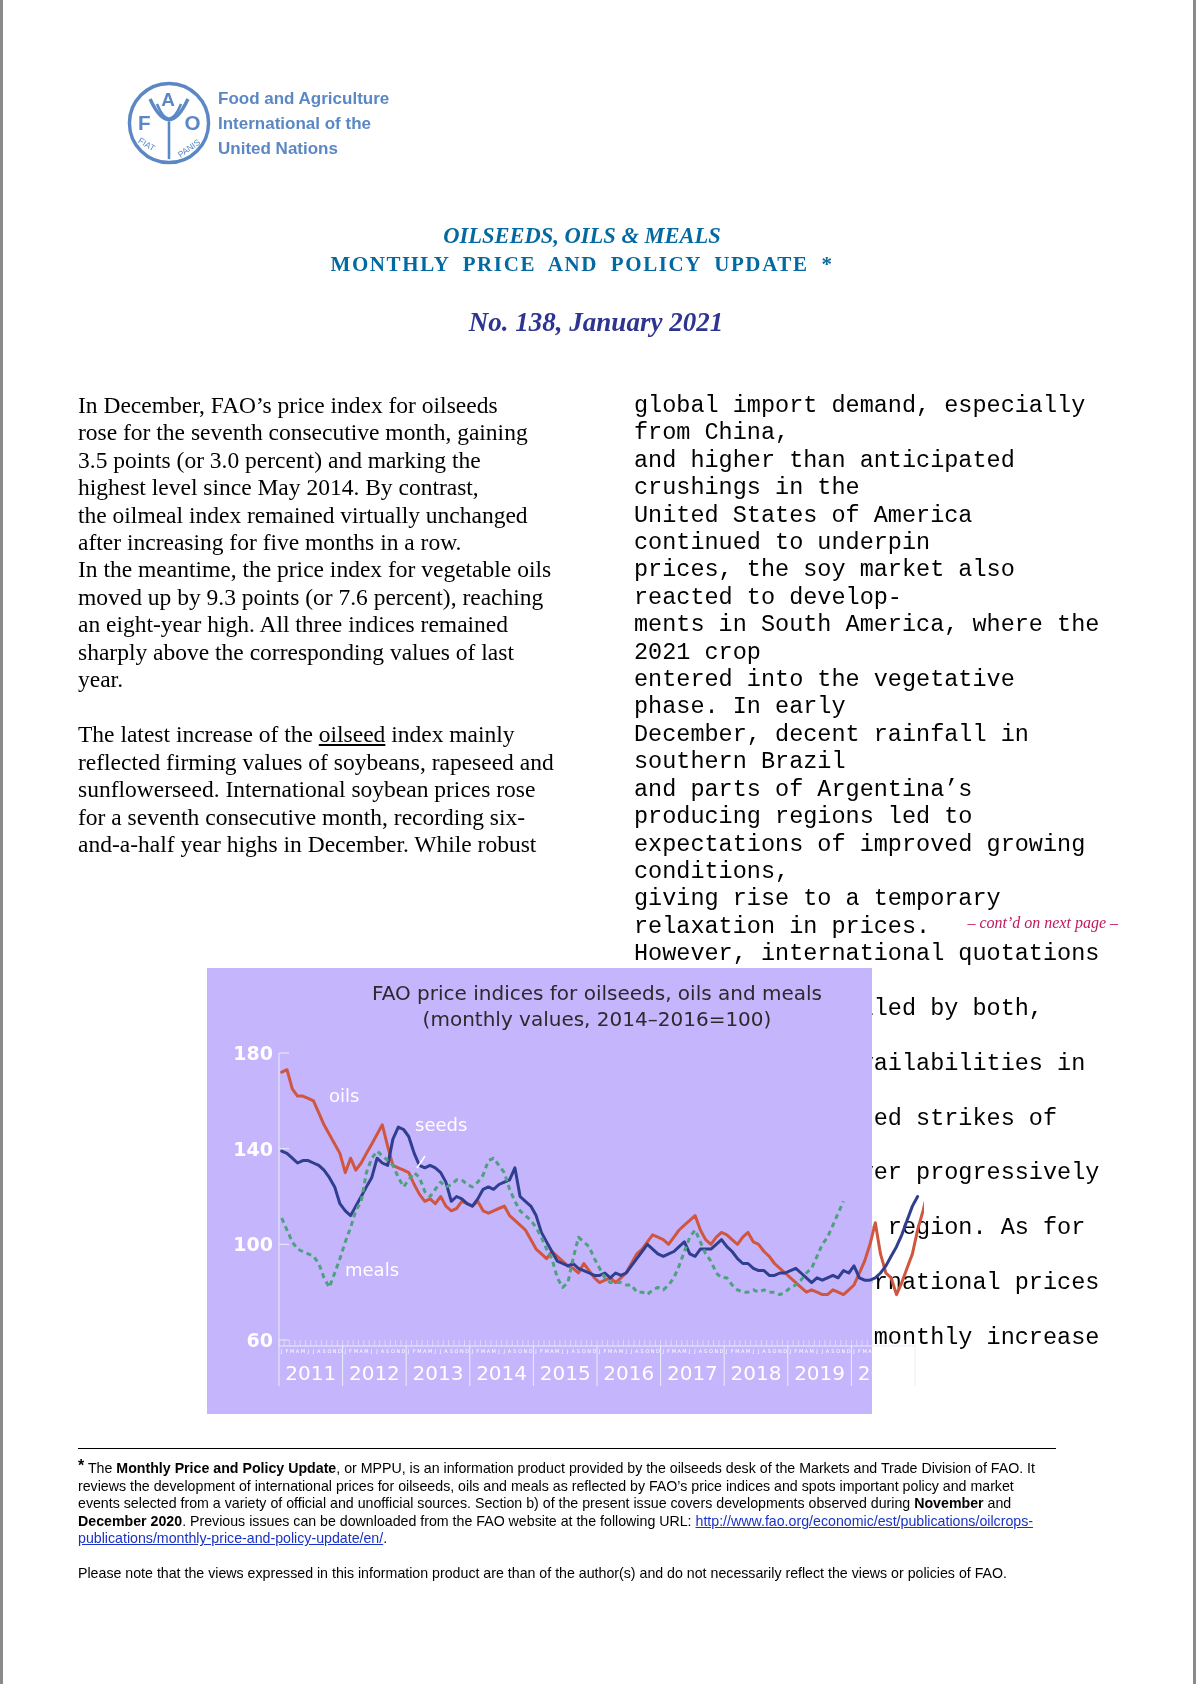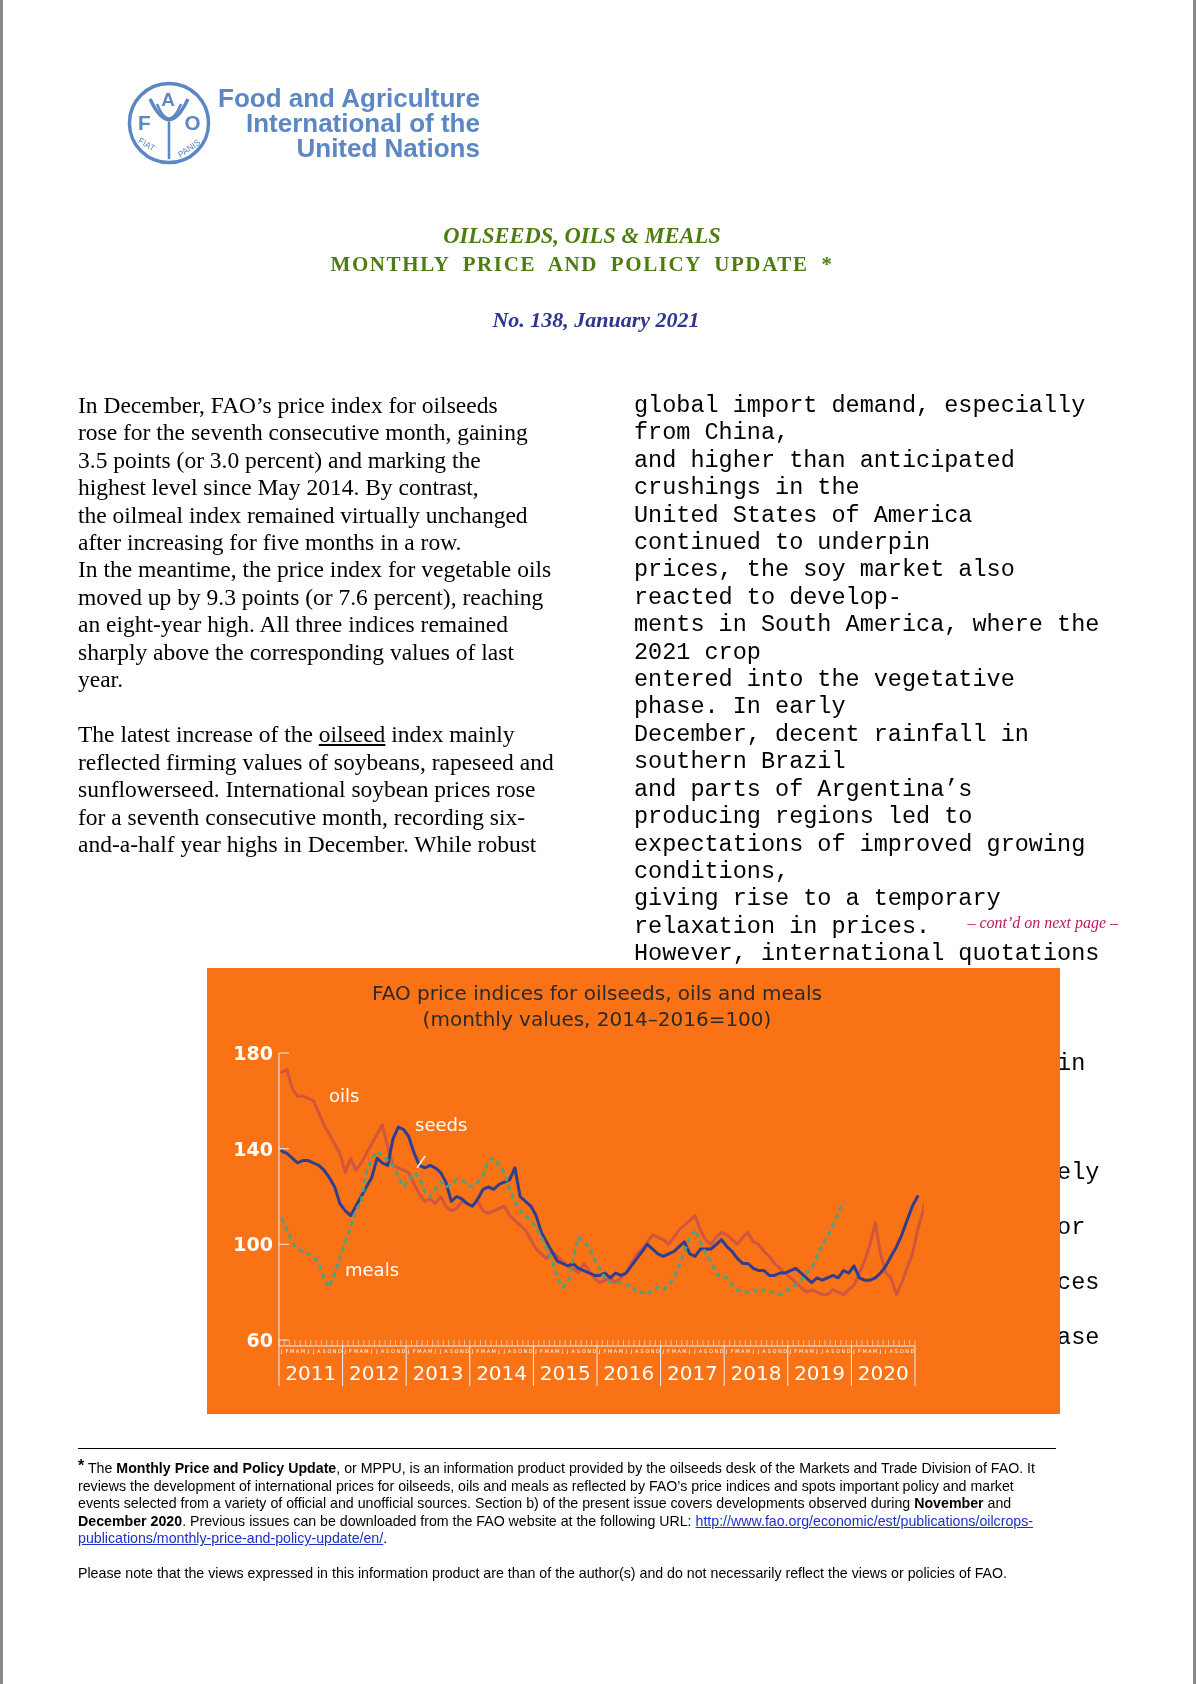--- a/index.html
+++ b/index.html
@@ -9,41 +9,41 @@
   }
   .page-edge { position: absolute; top: 0; bottom: 0; width: 3px; background: #8a8a8a; }
   .page-edge.left { left: 0; }
   .page-edge.right { right: 0; }
 
   
   .logo { position: absolute; left: 126px; top: 80px; display: flex; align-items: center; }
   .logo svg { width: 86px; height: 86px; }
   .logo-text {
     margin-left: 6px; font-family: "Liberation Sans", sans-serif; font-weight: bold;
-    color: #5b88c4; font-size: 26px; line-height: 25px; text-align: right;
+    color: #5b88c4; font-size: 17px; line-height: 25px;
   }
 
   
-  .title-block { position: absolute; left: 0; width: 1164px; top: 222px; text-align: center; color: #4d7c0f; font-weight: bold; }
+  .title-block { position: absolute; left: 0; width: 1164px; top: 222px; text-align: center; color: #0369a1; font-weight: bold; }
   .title-1 { font-style: italic; font-size: 22.5px; line-height: 28px; margin-left: 0; }
   .title-2 { font-size: 21px; line-height: 28px; letter-spacing: 1.6px; word-spacing: 6px; }
-  .issue { position: absolute; left: 0; width: 1192px; top: 307px; text-align: center; color: #2e3590; font-weight: bold; font-style: italic; font-size: 22px; }
+  .issue { position: absolute; left: 0; width: 1192px; top: 307px; text-align: center; color: #2e3590; font-weight: bold; font-style: italic; font-size: 27px; }
 
   
   .col { position: absolute; font-size: 23.5px; line-height: 27.4px; }
   .col-left { left: 78px; top: 392px; width: 500px; }
   .col-right { left: 634px; top: 392px; width: 470px; }
   .section-heading { color: #2e3590; font-weight: bold; font-size: 24px; line-height: 28px; margin: 0 0 28px 0; }
   .para { margin: 0 0 28px 0; white-space: pre-line; }
   .col-right .para { margin: 0; font-family: Liberation Mono, monospace; }
   .underline { text-decoration: underline; }
   .contd { position: absolute; right: 78px; top: 914px; color: #be185d; font-style: italic; font-size: 16px; }
 
   
-  .chart-box { position: absolute; left: 207px; top: 968px; width: 853px; height: 446px; background: #f97316; }
+  .chart-box { position: absolute; left: 207px; top: 968px; width: 665px; height: 446px; background: #c4b5fd; }
   .chart-box svg { position: absolute; left: 0; top: 0; width: 717px; height: 446px; }
   .chart-title { font-family: "DejaVu Sans", sans-serif; fill: #2a2a2a; font-size: 20px; }
   .ytick-label { font-family: "DejaVu Sans", sans-serif; fill: #ffffff; font-weight: bold; font-size: 19px; }
   .series-label { font-family: "DejaVu Sans", sans-serif; fill: #ffffff; font-size: 18px; }
   .year-label { font-family: "DejaVu Sans", sans-serif; fill: #ffffff; font-size: 20px; }
   .month-label { font-family: "DejaVu Sans", sans-serif; fill: #ffffff; font-size: 5px; }
 
   
   .footnote-rule { position: absolute; left: 78px; width: 978px; top: 1448px; border-top: 1.5px solid #000; }
   .footnote { position: absolute; left: 78px; width: 980px; font-family: "Liberation Sans", sans-serif; font-size: 14.2px; line-height: 17.6px; }

